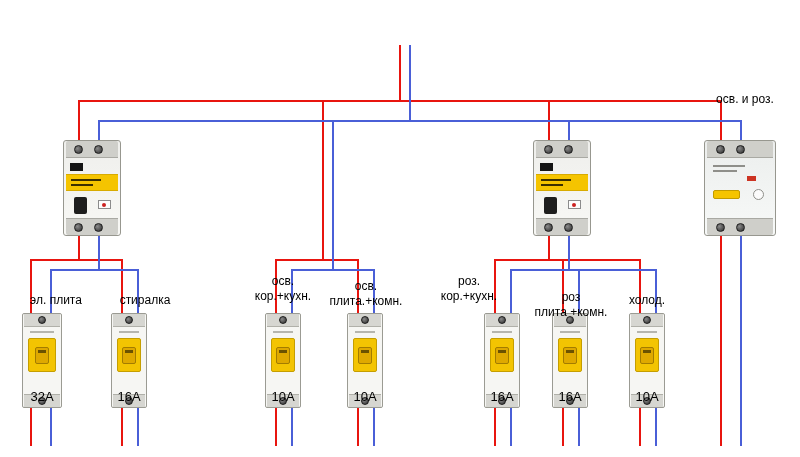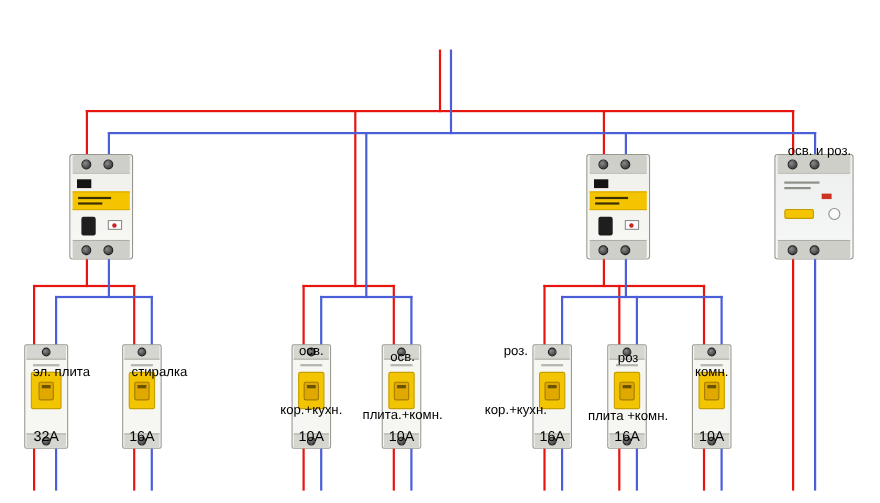--- a/index.html
+++ b/index.html
@@ -42,21 +42,21 @@
   .mcb-cap { position:absolute; left:1px; right:1px; height:13px; background:#d6d6d1; }
   .mcb-cap.top { top:0; border-bottom:1px solid #b0b0a9; }
   .mcb-cap.bottom { bottom:0; border-top:1px solid #b0b0a9; }
   .mcb-dash { position:absolute; left:7px; right:7px; top:17px; height:2px; background:#b5b5ae; }
   .mcb-yellow { position:absolute; left:5px; right:5px; top:24px; height:34px; background:#f3c402; border:1px solid #c59e00; border-radius:2px; }
   .mcb-lever { position:absolute; left:50%; margin-left:-7px; top:8px; width:14px; height:17px; background:#dfa900; border:1px solid #a37c00; border-radius:2px; }
   .mcb-lever::before { content:""; position:absolute; left:2px; right:2px; top:2px; height:3px; background:#6b5200; }
 
   
   .label { position:absolute; z-index:3; text-align:center; font-size:12px; line-height:15px; color:#000; }
-  .label span { display:block;margin-top:38px; }
+  .label span { display:block; }
   .amp { position:absolute; z-index:3; text-align:center; font-size:13px; line-height:15px; color:#000; }
 </style>
 </head>
 <body>
 
 <div id="canvas">
 
   <div class="wire red v" style="left:399px;top:45px;height:57px"></div>
   <div class="wire red h" style="left:78px;top:100px;width:644px"></div>
   <div class="wire red v" style="left:78px;top:100px;height:55px"></div>
@@ -269,26 +269,26 @@
     <span>кор.+кухн.</span>
   </div>
   <div class="label" style="left:326px;top:279px;width:80px">
     <span>осв.</span>
     <span>плита.+комн.</span>
   </div>
   <div class="label" style="left:432px;top:274px;width:74px">
     <span>роз.</span>
     <span>кор.+кухн.</span>
   </div>
-  <div class="label" style="left:531px;top:280px;width:80px">
+  <div class="label" style="left:531px;top:290px;width:80px">
     <span>роз</span>
     <span>плита +комн.</span>
   </div>
   <div class="label" style="left:611px;top:293px;width:72px">
-    <span>комн.</span>
+    <span>холод.</span>
   </div>
 
   <div class="amp" style="left:20px;top:389px;width:44px">32А</div>
   <div class="amp" style="left:107px;top:389px;width:44px">16А</div>
   <div class="amp" style="left:261px;top:389px;width:44px">10А</div>
   <div class="amp" style="left:343px;top:389px;width:44px">10А</div>
   <div class="amp" style="left:480px;top:389px;width:44px">16А</div>
   <div class="amp" style="left:548px;top:389px;width:44px">16А</div>
   <div class="amp" style="left:625px;top:389px;width:44px">10А</div>
 

